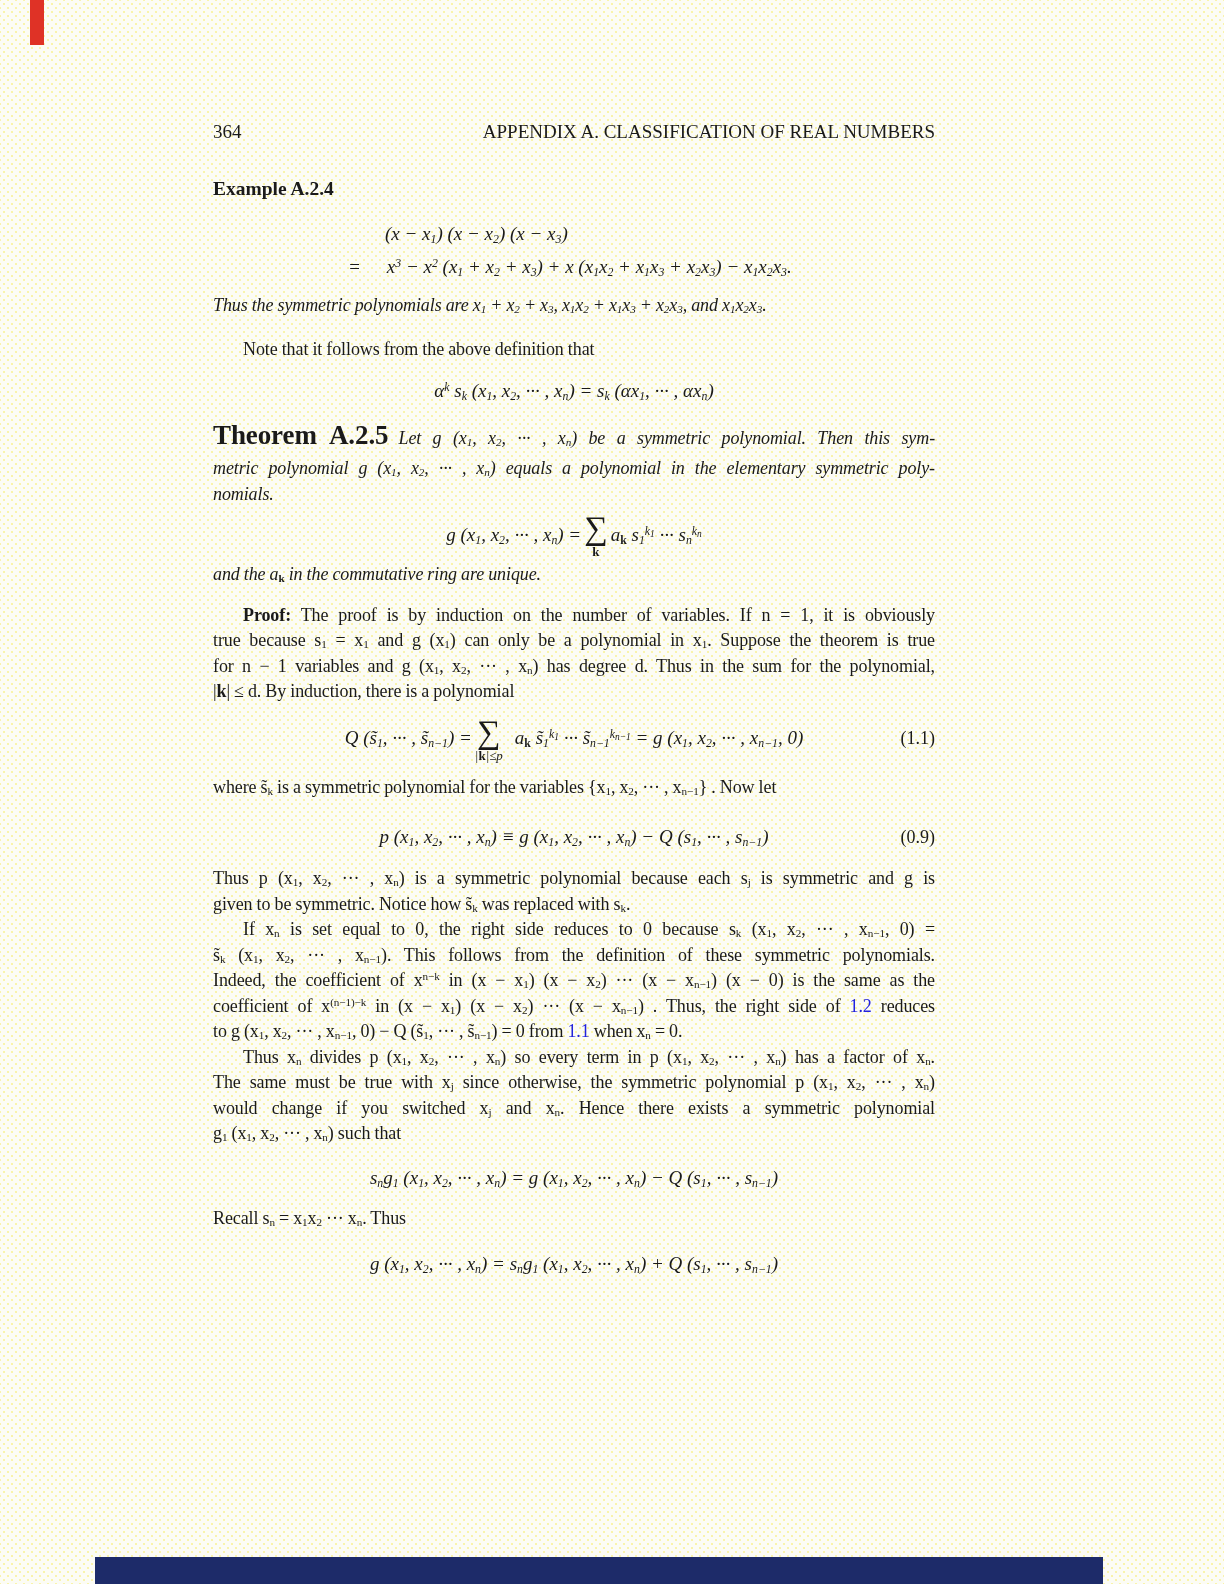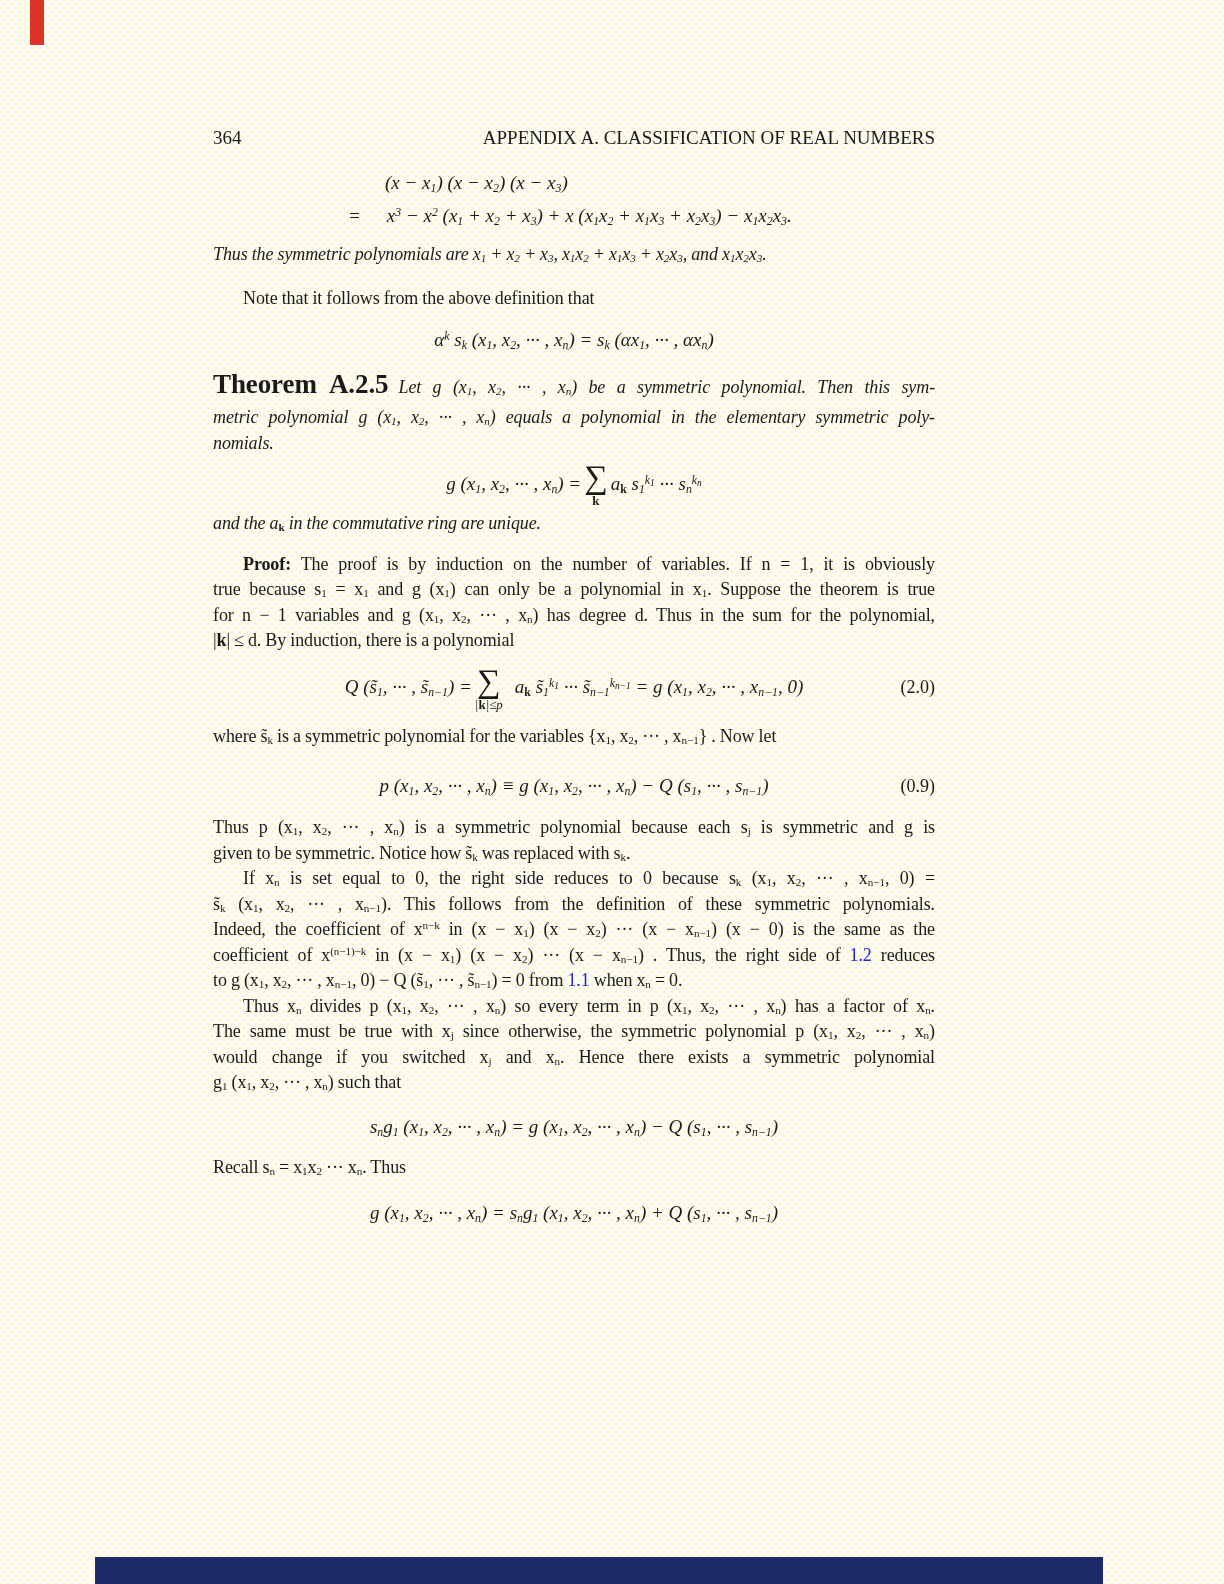--- a/index.html
+++ b/index.html
@@ -9,21 +9,21 @@
     background-image:
       radial-gradient(circle, rgba(246,236,110,.55) .7px, rgba(246,236,110,0) 1.2px),
       radial-gradient(circle, rgba(246,236,110,.55) .7px, rgba(246,236,110,0) 1.2px);
     background-size:8px 8px, 8px 8px;
     background-position:0 0, 4px 4px;
     font-family:"Liberation Serif","DejaVu Serif",serif;
     color:#1a1a1a;
   }
   .artifact-red{position:absolute; left:30px; top:0; width:14px; height:45px;}
   .artifact-navy{position:absolute; left:95px; top:1557px; width:1008px; height:27px;}
-  .content{position:absolute; left:213px; top:12px; width:722px;}
+  .content{position:absolute; left:213px; top:6px; width:722px;}
   .header{display:flex; justify-content:space-between; align-items:baseline;
     padding-top:113px; font-size:19px; line-height:26px;}
   .line{font-size:18px; line-height:25.5px; white-space:nowrap;
     text-align:justify; letter-spacing:-0.1px; word-spacing:-0.3px;}
   .line.j{text-align-last:justify;}
   .line.ind{text-indent:30px;}
   .italic{font-style:italic;}
   .math{font-style:italic;}
   .math b, .line b{font-style:normal; font-weight:bold;}
   sup{font-size:0.62em; vertical-align:0.5em; line-height:0;}
@@ -68,20 +68,21 @@
   <div class="artifact-red" style="background: rgb(223, 50, 38);"></div>
   <div class="artifact-navy" style="background: rgb(29, 43, 105);"></div>
 
   <div class="content">
 
     <div class="header">
       <span>364</span>
       <span>APPENDIX A. CLASSIFICATION OF REAL NUMBERS</span>
     </div>
 
+    <div class="example-head">Example A.2.4</div>
 
     <div class="eq eq1 math">
       <div class="r1">(x − x<sub>1</sub>) (x − x<sub>2</sub>) (x − x<sub>3</sub>)</div>
       <div class="r2"><span>=</span><span class="rhs">x<sup>3</sup> − x<sup>2</sup> (x<sub>1</sub> + x<sub>2</sub> + x<sub>3</sub>) + x (x<sub>1</sub>x<sub>2</sub> + x<sub>1</sub>x<sub>3</sub> + x<sub>2</sub>x<sub>3</sub>) − x<sub>1</sub>x<sub>2</sub>x<sub>3</sub>.</span></div>
     </div>
 
     <div class="line remark italic math">Thus the symmetric polynomials are x<sub>1</sub> + x<sub>2</sub> + x<sub>3</sub>, x<sub>1</sub>x<sub>2</sub> + x<sub>1</sub>x<sub>3</sub> + x<sub>2</sub>x<sub>3</sub>, and x<sub>1</sub>x<sub>2</sub>x<sub>3</sub>.</div>
 
     <div class="para-note">
         <div class="line ind">Note that it follows from the above definition that</div>
@@ -118,21 +119,21 @@
         <div class="line">|<b>k</b>| ≤ d. By induction, there is a polynomial</div>
       </div>
 
     <div class="eq deq eq-11 math">
       <span>Q (s̃<sub>1</sub>, ··· , s̃<sub>n−1</sub>) =</span>
       <span class="sigma-wrap">
           <span class="sigma">∑</span>
           <span class="slim math">|<b>k</b>|≤p</span>
         </span>
       <span class="gap">a<sub><b>k</b></sub> s̃<sub>1</sub><sup>k<sub>1</sub></sup> ··· s̃<sub>n−1</sub><sup>k<sub>n−1</sub></sup> = g (x<sub>1</sub>, x<sub>2</sub>, ··· , x<sub>n−1</sub>, 0)</span>
-      <span class="eqno">(2.0)</span>
+      <span class="eqno">(1.1)</span>
     </div>
 
     <div class="para-where">
         <div class="line">where s̃<sub>k</sub> is a symmetric polynomial for the variables {x<sub>1</sub>, x<sub>2</sub>, ··· , x<sub>n−1</sub>} . Now let</div>
       </div>
 
     <div class="eq deq eq-12 math">
       <span>p (x<sub>1</sub>, x<sub>2</sub>, ··· , x<sub>n</sub>) ≡ g (x<sub>1</sub>, x<sub>2</sub>, ··· , x<sub>n</sub>) − Q (s<sub>1</sub>, ··· , s<sub>n−1</sub>)</span>
       <span class="eqno">(0.9)</span>
     </div>

